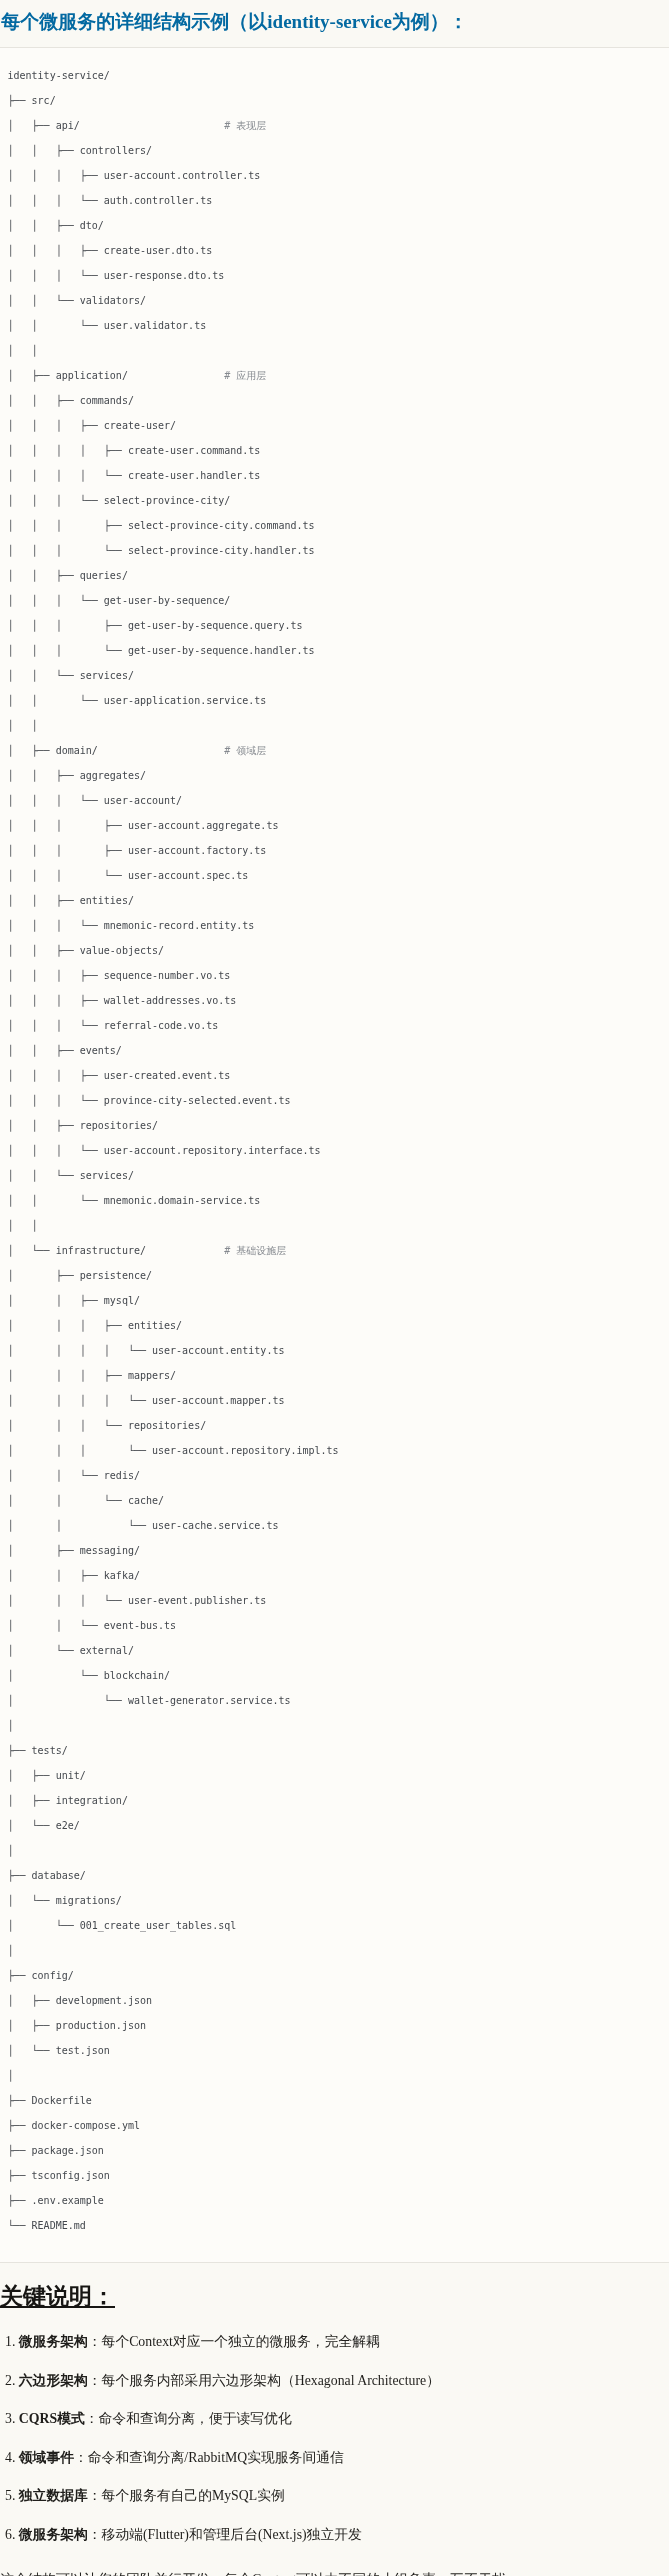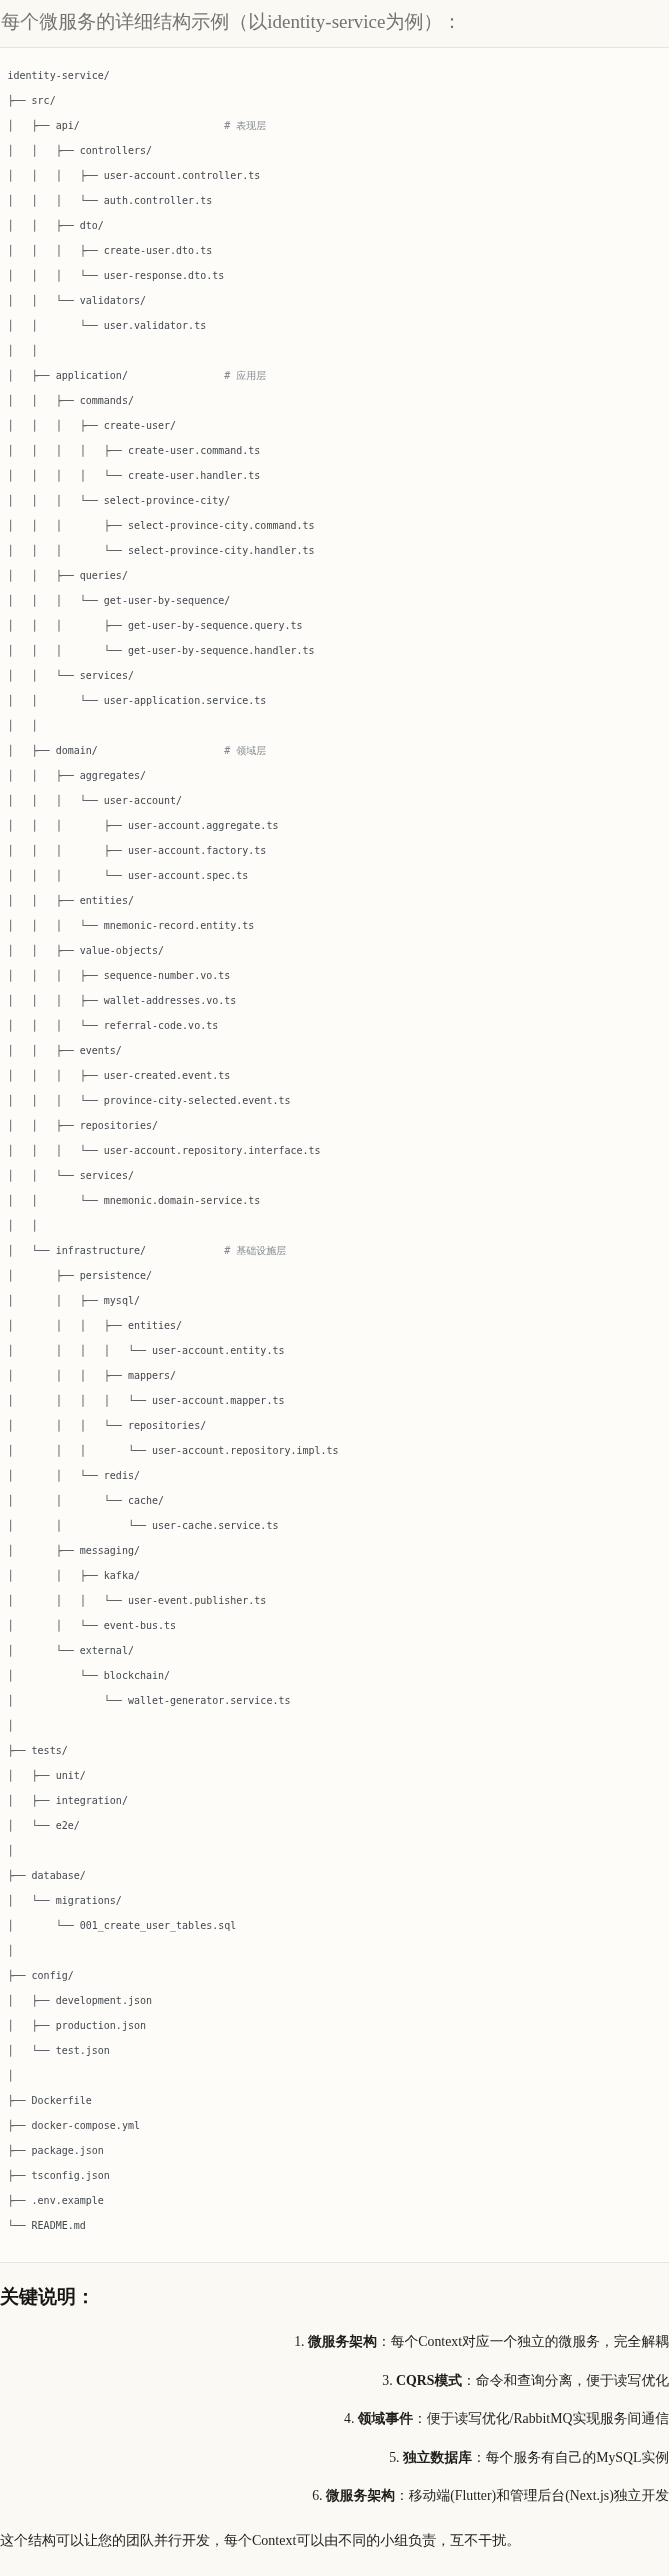--- a/index.html
+++ b/index.html
@@ -17,22 +17,22 @@
     min-height:2576px;
     background:var(--bg);
     font-family:"Liberation Serif", serif;
     color:var(--body-text);
   }
   .page{width:669px;}
   h1.page-title{
     margin:8.8px 0 0 1.3px;
     font-size:19px;
     line-height:26px;
-    font-weight:400;
-    color:#737373;
+    font-weight:700;
+    color:#0369a1;
   }
   .codeblock{
     margin-top:12px;
     border-top:0.6px solid var(--border);
     border-bottom:0.6px solid var(--border);
     background:var(--code-bg);
   }
   pre.file-tree{
     margin:0;
     padding:15.6px 7.5px 24px 7.5px;
@@ -40,30 +40,30 @@
     font-size:10px;
     line-height:25px;
     color:var(--tree-text);
     white-space:pre;
     overflow:hidden;
   }
   pre.file-tree .cmt{color:var(--comment);text-align:center;}
   .notes{padding:0 0 17.5px 0;}
   h2.notes-heading{
     margin:22.5px 0 0 0;
-    font-size:19px;
+    font-size:23px;
     line-height:22.5px;
     font-weight:700;
     color:#171613;
+    text-decoration:underline;
   }
   ol.notes-list{
     list-style:none;
     margin:25px 0 0 0;
     padding:0 0 0 5px;
-    text-align:right;
   }
   ol.notes-list li{
     font-size:13.8px;
     line-height:17.5px;
     margin:0 0 21px 0;
   }
   ol.notes-list li b{font-weight:700;}
   p.notes-footer{
     margin:27.5px 0 0 0;
     font-size:14px;
@@ -166,22 +166,23 @@
 ├── .env.example
 └── README.md
 </pre>
   </div>
 
   <section class="notes">
     <h2 class="notes-heading">关键说明：</h2>
 
     <ol class="notes-list">
         <li><span>1. </span><b>微服务架构</b><span>：每个Context对应一个独立的微服务，完全解耦</span></li>
+        <li><span>2. </span><b>六边形架构</b><span>：每个服务内部采用六边形架构（Hexagonal Architecture）</span></li>
         <li><span>3. </span><b>CQRS模式</b><span>：命令和查询分离，便于读写优化</span></li>
-        <li><span>4. </span><b>领域事件</b><span>：便于读写优化/RabbitMQ实现服务间通信</span></li>
+        <li><span>4. </span><b>领域事件</b><span>：命令和查询分离/RabbitMQ实现服务间通信</span></li>
         <li><span>5. </span><b>独立数据库</b><span>：每个服务有自己的MySQL实例</span></li>
         <li><span>6. </span><b>微服务架构</b><span>：移动端(Flutter)和管理后台(Next.js)独立开发</span></li>
       </ol>
 
     <p class="notes-footer">这个结构可以让您的团队并行开发，每个Context可以由不同的小组负责，互不干扰。</p>
   </section>
 
 </div>
 
 

